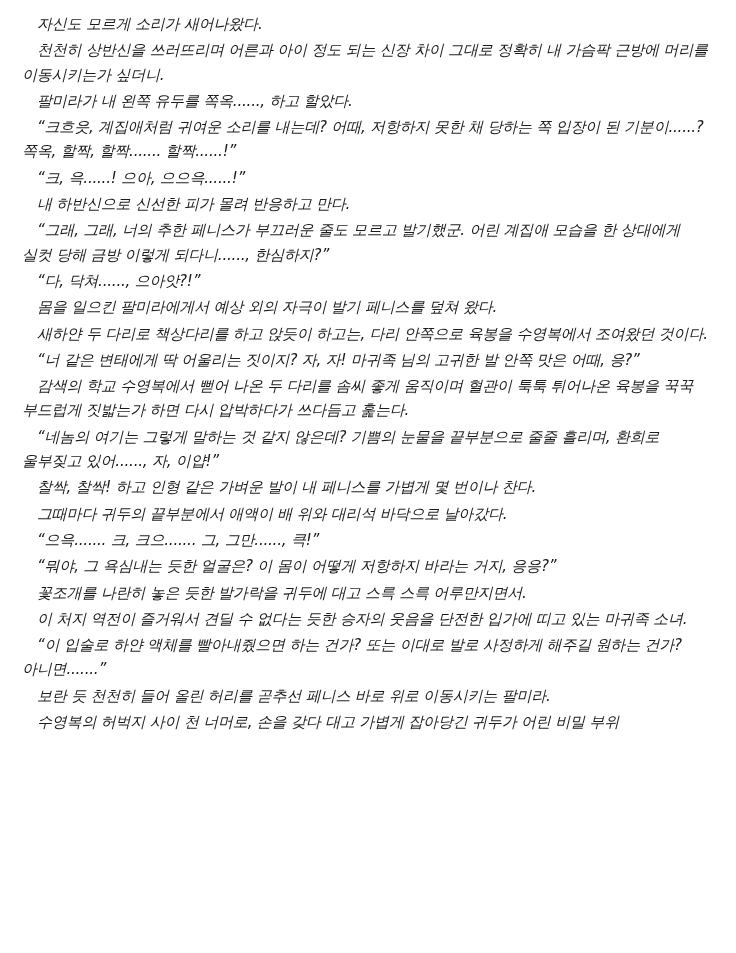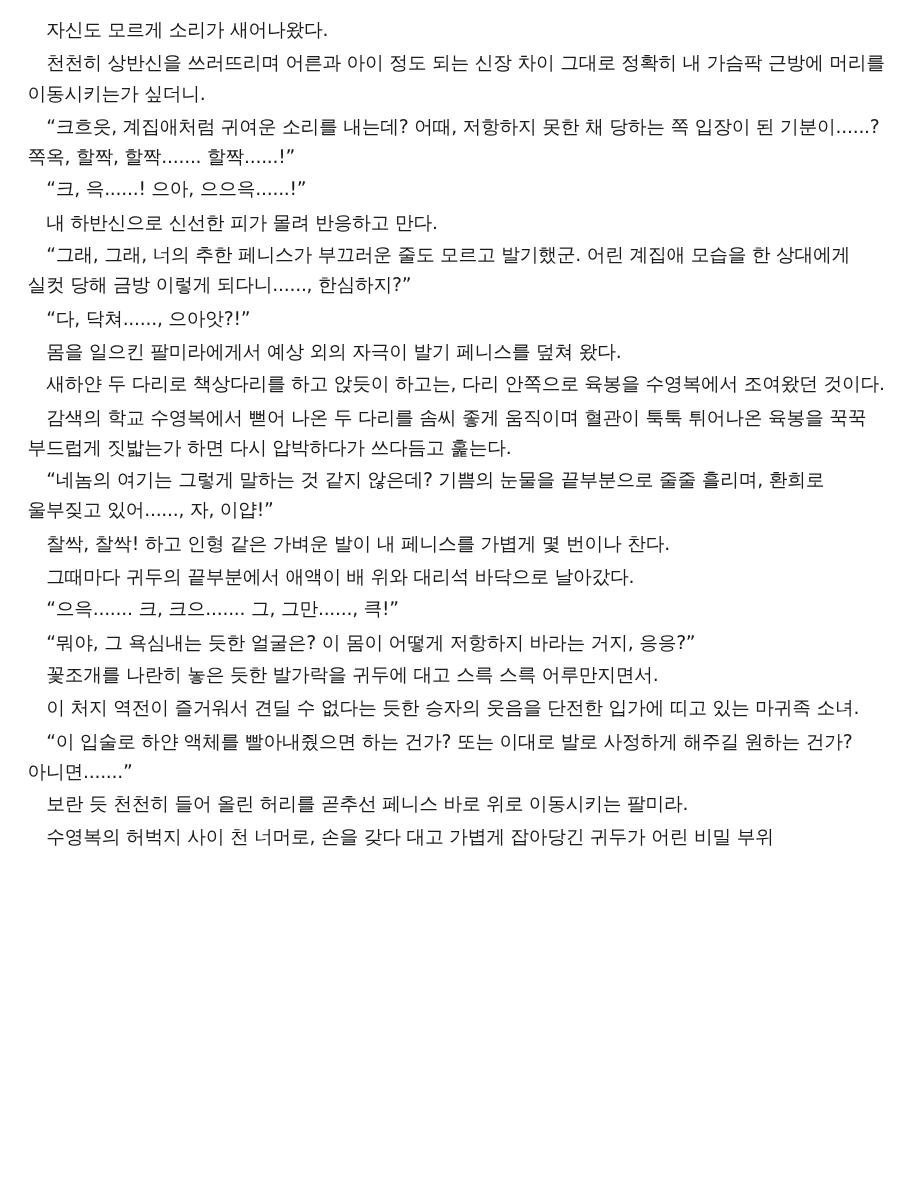--- a/index.html
+++ b/index.html
@@ -13,46 +13,49 @@
     font-family: "DejaVu Sans", "Liberation Sans", sans-serif;
     color: #1a1a1a;
     overflow: hidden;
   }
   #page {
     box-sizing: border-box;
     width: 736px;
     height: 953px;
     padding: 12px 22px 10px 22px;
     background: #ffffff;
+    font-style: italic;
   }
   .para {
     font-size: 15px;
     line-height: 1.62;
     letter-spacing: -0.2px;
     margin: 0 0 2px 0;
     text-indent: 15px;
     text-align: left;
     word-break: keep-all;
     white-space: normal;
     color: #1b1b1b;
   }
 </style>
 </head>
 <body>
 
 <div id="page">
   <p class="para">자신도 모르게 소리가 새어나왔다.</p>
   <p class="para">천천히 상반신을 쓰러뜨리며 어른과 아이 정도 되는 신장 차이 그대로 정확히 내 가슴팍 근방에 머리를 이동시키는가 싶더니.</p>
+  <p class="para">팔미라가 내 왼쪽 유두를 쪽옥......, 하고 할았다.</p>
   <p class="para">“크흐읏, 계집애처럼 귀여운 소리를 내는데? 어때, 저항하지 못한 채 당하는 쪽 입장이 된 기분이......? 쪽옥, 할짝, 할짝....... 할짝......!”</p>
   <p class="para">“크, 윽......! 으아, 으으윽......!”</p>
   <p class="para">내 하반신으로 신선한 피가 몰려 반응하고 만다.</p>
   <p class="para">“그래, 그래, 너의 추한 페니스가 부끄러운 줄도 모르고 발기했군. 어린 계집애 모습을 한 상대에게 실컷 당해 금방 이렇게 되다니......, 한심하지?”</p>
   <p class="para">“다, 닥쳐......, 으아앗?!”</p>
   <p class="para">몸을 일으킨 팔미라에게서 예상 외의 자극이 발기 페니스를 덮쳐 왔다.</p>
   <p class="para">새하얀 두 다리로 책상다리를 하고 앉듯이 하고는, 다리 안쪽으로 육봉을 수영복에서 조여왔던 것이다.</p>
+  <p class="para">“너 같은 변태에게 딱 어울리는 짓이지? 자, 자! 마귀족 님의 고귀한 발 안쪽 맛은 어때, 응?”</p>
   <p class="para">감색의 학교 수영복에서 뻗어 나온 두 다리를 솜씨 좋게 움직이며 혈관이 툭툭 튀어나온 육봉을 꾹꾹 부드럽게 짓밟는가 하면 다시 압박하다가 쓰다듬고 훑는다.</p>
   <p class="para">“네놈의 여기는 그렇게 말하는 것 같지 않은데? 기쁨의 눈물을 끝부분으로 줄줄 흘리며, 환희로 울부짖고 있어......, 자, 이얍!”</p>
   <p class="para">찰싹, 찰싹! 하고 인형 같은 가벼운 발이 내 페니스를 가볍게 몇 번이나 찬다.</p>
   <p class="para">그때마다 귀두의 끝부분에서 애액이 배 위와 대리석 바닥으로 날아갔다.</p>
   <p class="para">“으윽....... 크, 크으....... 그, 그만......, 큭!”</p>
   <p class="para">“뭐야, 그 욕심내는 듯한 얼굴은? 이 몸이 어떻게 저항하지 바라는 거지, 응응?”</p>
   <p class="para">꽃조개를 나란히 놓은 듯한 발가락을 귀두에 대고 스륵 스륵 어루만지면서.</p>
   <p class="para">이 처지 역전이 즐거워서 견딜 수 없다는 듯한 승자의 웃음을 단전한 입가에 띠고 있는 마귀족 소녀.</p>
   <p class="para">“이 입술로 하얀 액체를 빨아내줬으면 하는 건가? 또는 이대로 발로 사정하게 해주길 원하는 건가? 아니면.......”</p>
   <p class="para">보란 듯 천천히 들어 올린 허리를 곧추선 페니스 바로 위로 이동시키는 팔미라.</p>

